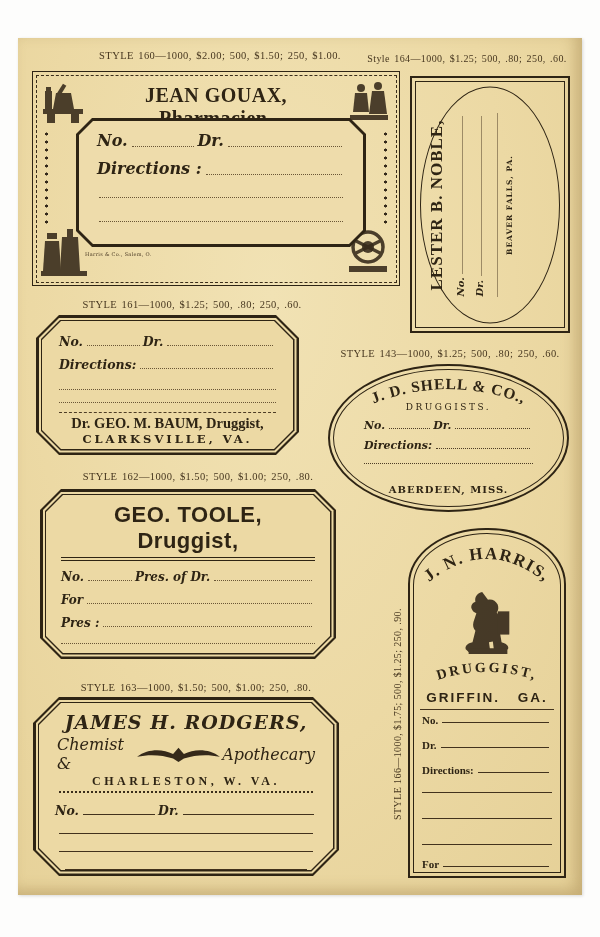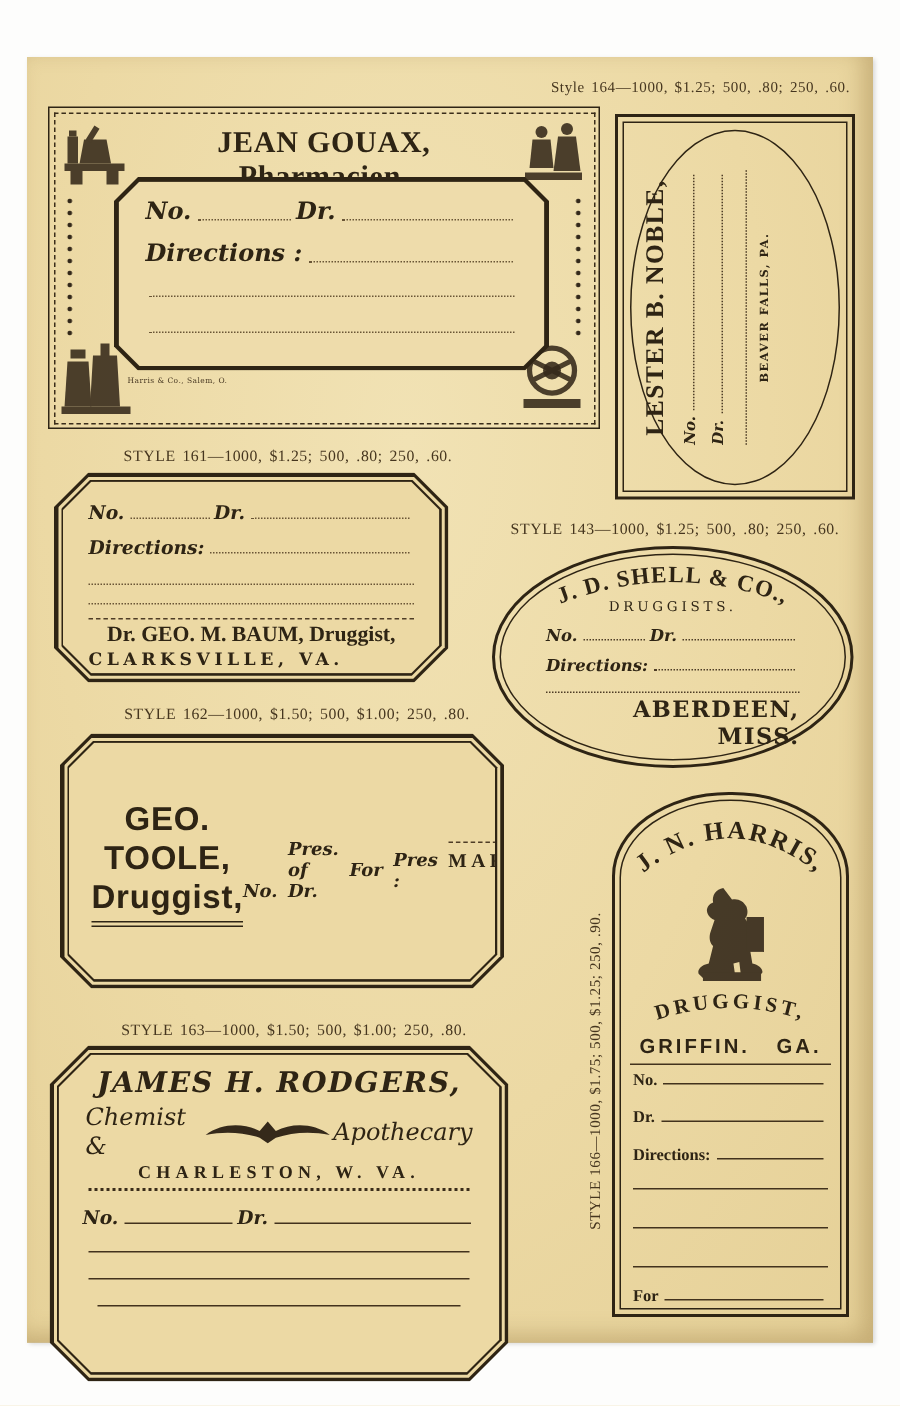--- a/index.html
+++ b/index.html
@@ -63,42 +63,42 @@
   .noble-name { text-align:center; font-family:"Liberation Serif", serif; font-weight:bold;
     font-size:17px; letter-spacing:1px; white-space:nowrap; }
   .noble-oval .frow { font-size:10px; margin-top:8px; }
   .noble-city { text-align:center; font-size:7.5px; font-weight:bold; letter-spacing:1px; margin-top:7px; }
 
   
   .baum { left:18px; top:277px; width:263px; height:140px; }
   .baum-content { padding:13px 17px 5px 17px; font-size:12.5px; display:flex; flex-direction:column; height:100%; }
   .baum-content .frow { margin-bottom:8px; }
   .baum-name { text-align:center; font-family:"Liberation Serif", serif; font-weight:bold; font-size:14.5px; margin-top:2px; }
-  .baum-city { font-weight:bold; font-size:11.5px; letter-spacing:3px; }
+  .baum-city { text-align:center; font-weight:bold; font-size:11.5px; letter-spacing:3px; }
 
   
   .shell { position:absolute; left:310px; top:326px; width:241px; height:148px;
     border:2.5px solid #2e2414; border-radius:50%; }
   .shell .inb { position:absolute; inset:3px; border:1.2px solid #2e2414; border-radius:50%;
     padding:4px 30px 6px 30px; display:flex; flex-direction:column; }
   .shell-sub { text-align:center; font-size:9px; font-weight:normal; letter-spacing:2.5px; margin-top:-6px; }
   .shell .frow { font-size:11px; margin-top:7px; }
-  .shell-city { text-align:right; font-size:15px; font-weight:bold; letter-spacing:1px; margin-top:2px; }
+  .shell-city { text-align:center; font-size:10px; font-weight:bold; letter-spacing:1px; margin-top:20px; }
 
   
   .toole { left:22px; top:451px; width:296px; height:170px; }
-  .toole-content { padding:7px 15px 4px 15px; display:flex; flex-direction:row; height:100%; font-size:12px;align-items:center; }
+  .toole-content { padding:7px 15px 4px 15px; display:flex; flex-direction:column; height:100%; font-size:12px; }
   .toole-title { text-align:center; font-family:"Liberation Sans", sans-serif; font-weight:bold;
     font-size:22px; letter-spacing:.5px; border-bottom:4px double #2e2414; padding-bottom:3px; }
   .toole-content .frow { margin-top:9px; }
   .toole-city { text-align:center; font-weight:bold; font-size:13px; letter-spacing:3px;
     border-top:1px dashed #4e3d26; margin-top:7px; padding-top:4px; font-family:"Liberation Serif", serif; }
 
   
-  .rodg { left:15px; top:659px; width:306px; height:224px;border-radius:23px; }
+  .rodg { left:15px; top:659px; width:306px; height:179px;border-radius:23px; }
   .rodg-content { padding:8px 16px 6px 16px; display:flex; flex-direction:column; height:100%; }
   .rodg-name { text-align:center; font-family:"DejaVu Serif", serif; font-style:italic; font-weight:bold;
     font-size:19px; letter-spacing:1px; }
   .rodg-chem { display:flex; align-items:center; justify-content:space-between; padding:2px 2px 0 2px;
     font-style:italic; font-size:16px; font-family:"DejaVu Serif", serif; }
   .rodg-city { text-align:center; font-weight:bold; font-size:12px; letter-spacing:3.5px;
     font-family:"Liberation Serif", serif; margin-top:1px; }
   .rodg-wave { height:3px; border-bottom:2px dotted #3a2d1a; margin:2px 4px 4px 4px; }
   .rodg-content .frow { font-size:12.5px; margin-top:6px; }
 
@@ -116,20 +116,21 @@
 
   .vert-caption { position:absolute; left:374px; top:807px; width:262px; height:14px;
     transform-origin:0 0; transform:rotate(-90deg); text-align:center;
     font-family:"Liberation Serif", serif; font-size:10px; color:#46361f; letter-spacing:.4px; white-space:nowrap; }
 </style>
 </head>
 <body>
 
 <div class="page">
 
+  <div class="caption" style="left:44px; top:12px; width:316px;">STYLE 160—1000, $2.00; 500, $1.50; 250, $1.00.</div>
   <div class="caption" style="left:336px; top:15px; width:226px; font-size:10px;">Style 164—1000, $1.25; 500, .80; 250, .60.</div>
   <div class="caption" style="left:28px; top:261px; width:292px;">STYLE 161—1000, $1.25; 500, .80; 250, .60.</div>
   <div class="caption" style="left:306px; top:310px; width:252px;">STYLE 143—1000, $1.25; 500, .80; 250, .60.</div>
   <div class="caption" style="left:34px; top:433px; width:292px;">STYLE 162—1000, $1.50; 500, $1.00; 250, .80.</div>
   <div class="caption" style="left:28px; top:644px; width:300px;">STYLE 163—1000, $1.50; 500, $1.00; 250, .80.</div>
   <div class="vert-caption">STYLE 166—1000, $1.75; 500, $1.25; 250, .90.</div>
 
   <div class="gouax">
     <div class="stitch"></div>
 

